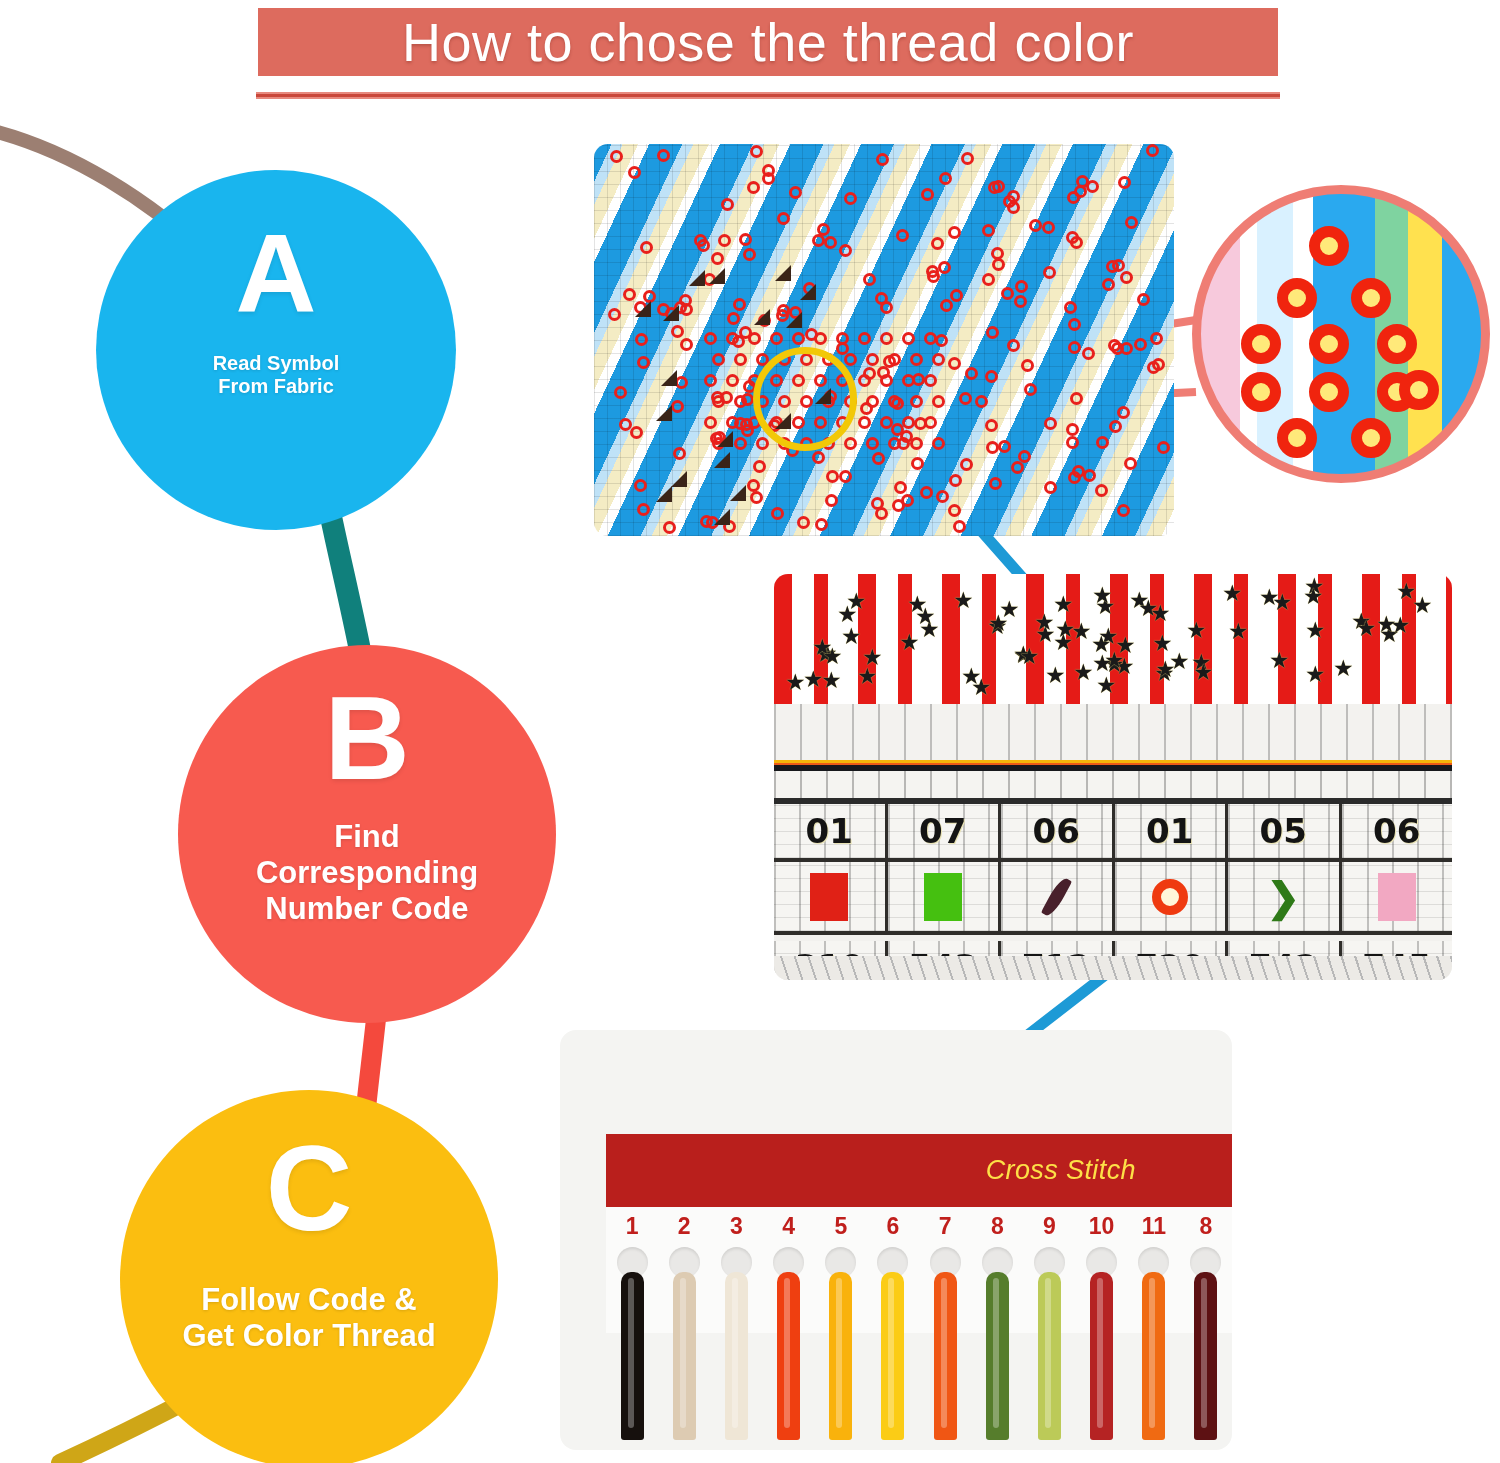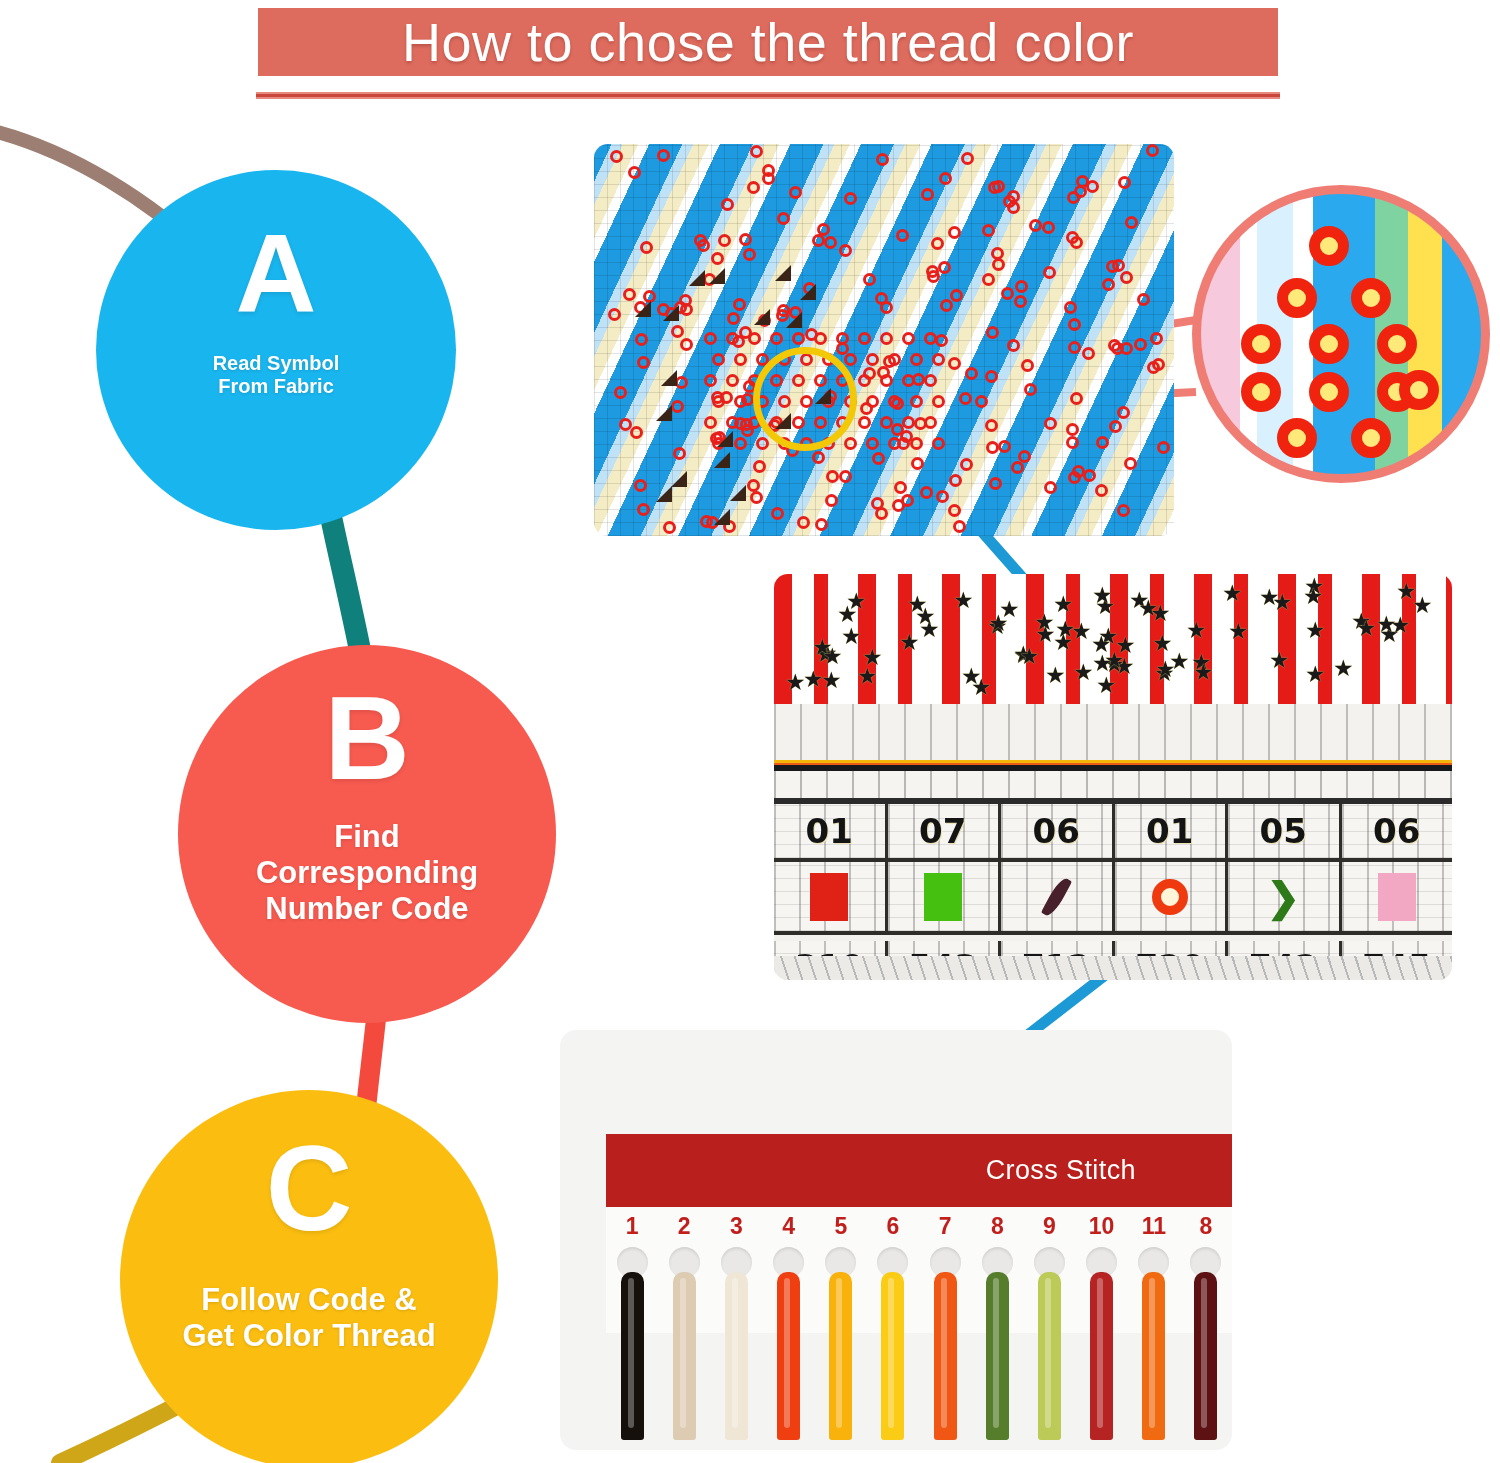--- a/index.html
+++ b/index.html
@@ -310,23 +310,24 @@
     right: 0;
     height: 73px;
     background: #b91f1c;
     display: flex;
     align-items: center;
     justify-content: flex-end;
     padding-right: 96px;
     box-sizing: border-box;
   }
   #thread-banner-text {
-    color: #ffffff;
+    color: #fde047;
     font-size: 27px;
     letter-spacing: .4px;
+    font-style: italic;
   }
   #thread-card-face {
     position: absolute;
     left: 46px; top: 177px;
     right: 0; height: 126px;
     background: #fbfbfa;
   }
   #thread-row {
     position: absolute;
     left: 46px; top: 177px;

